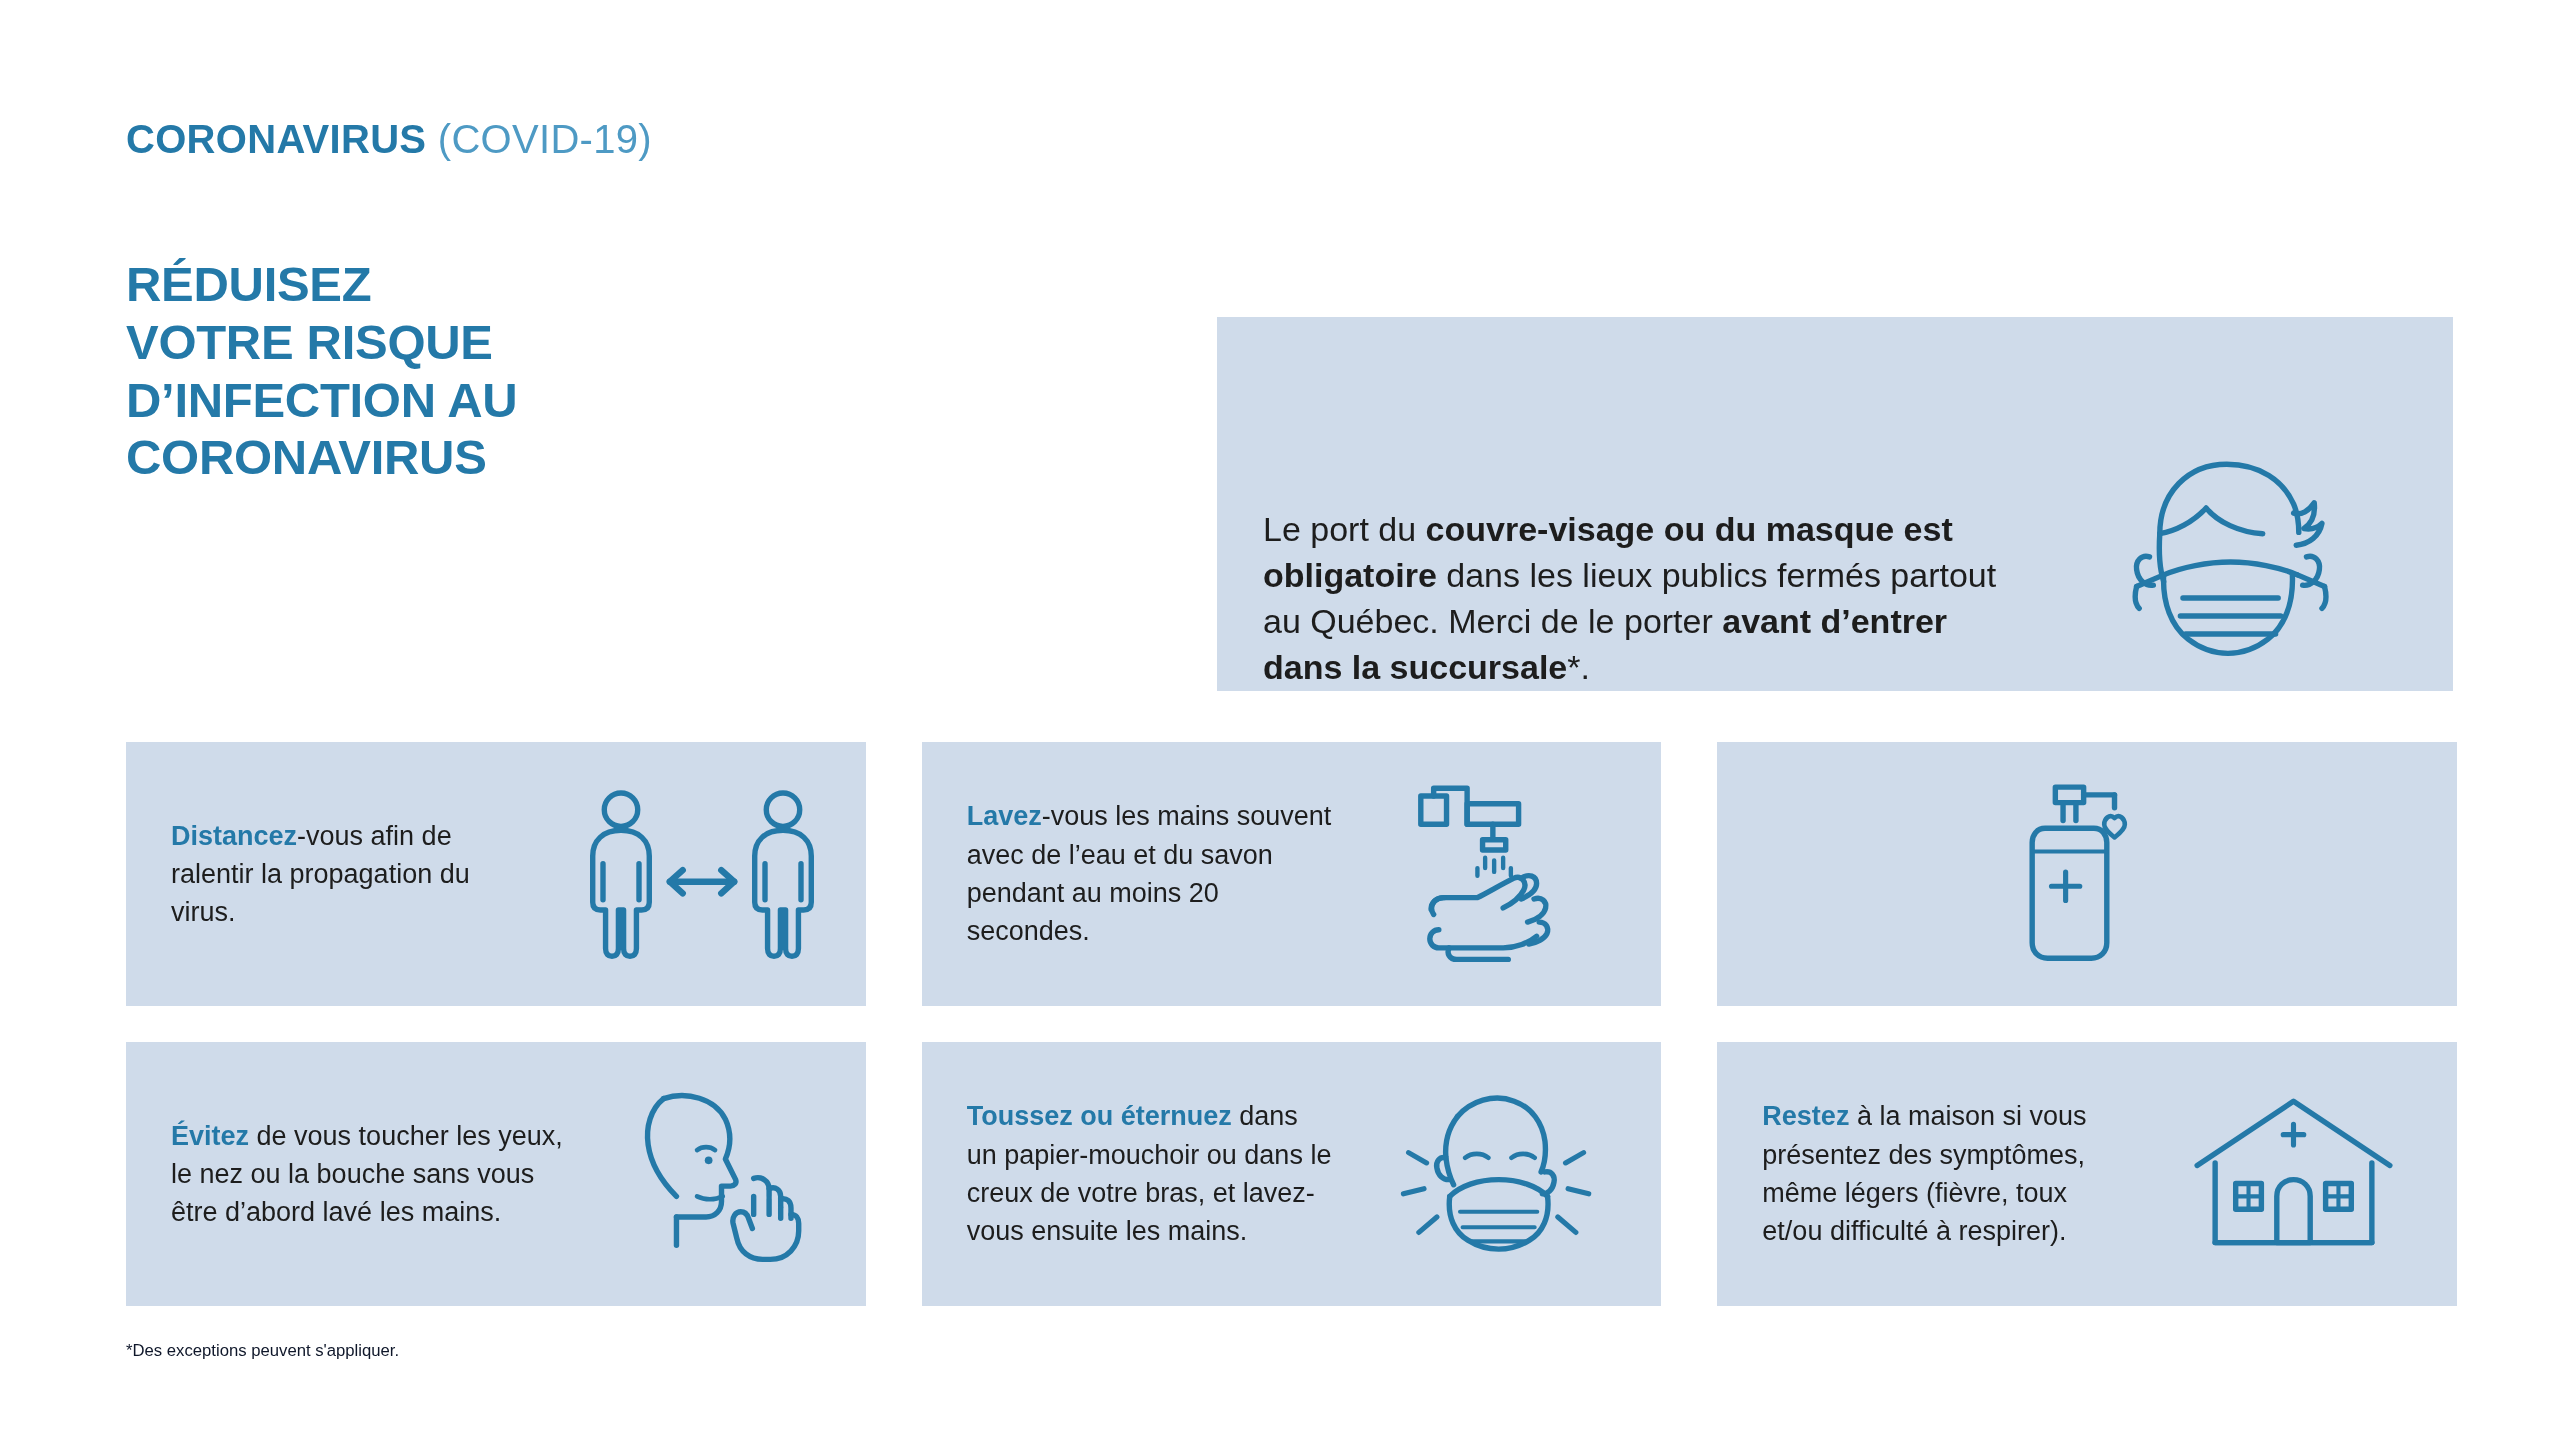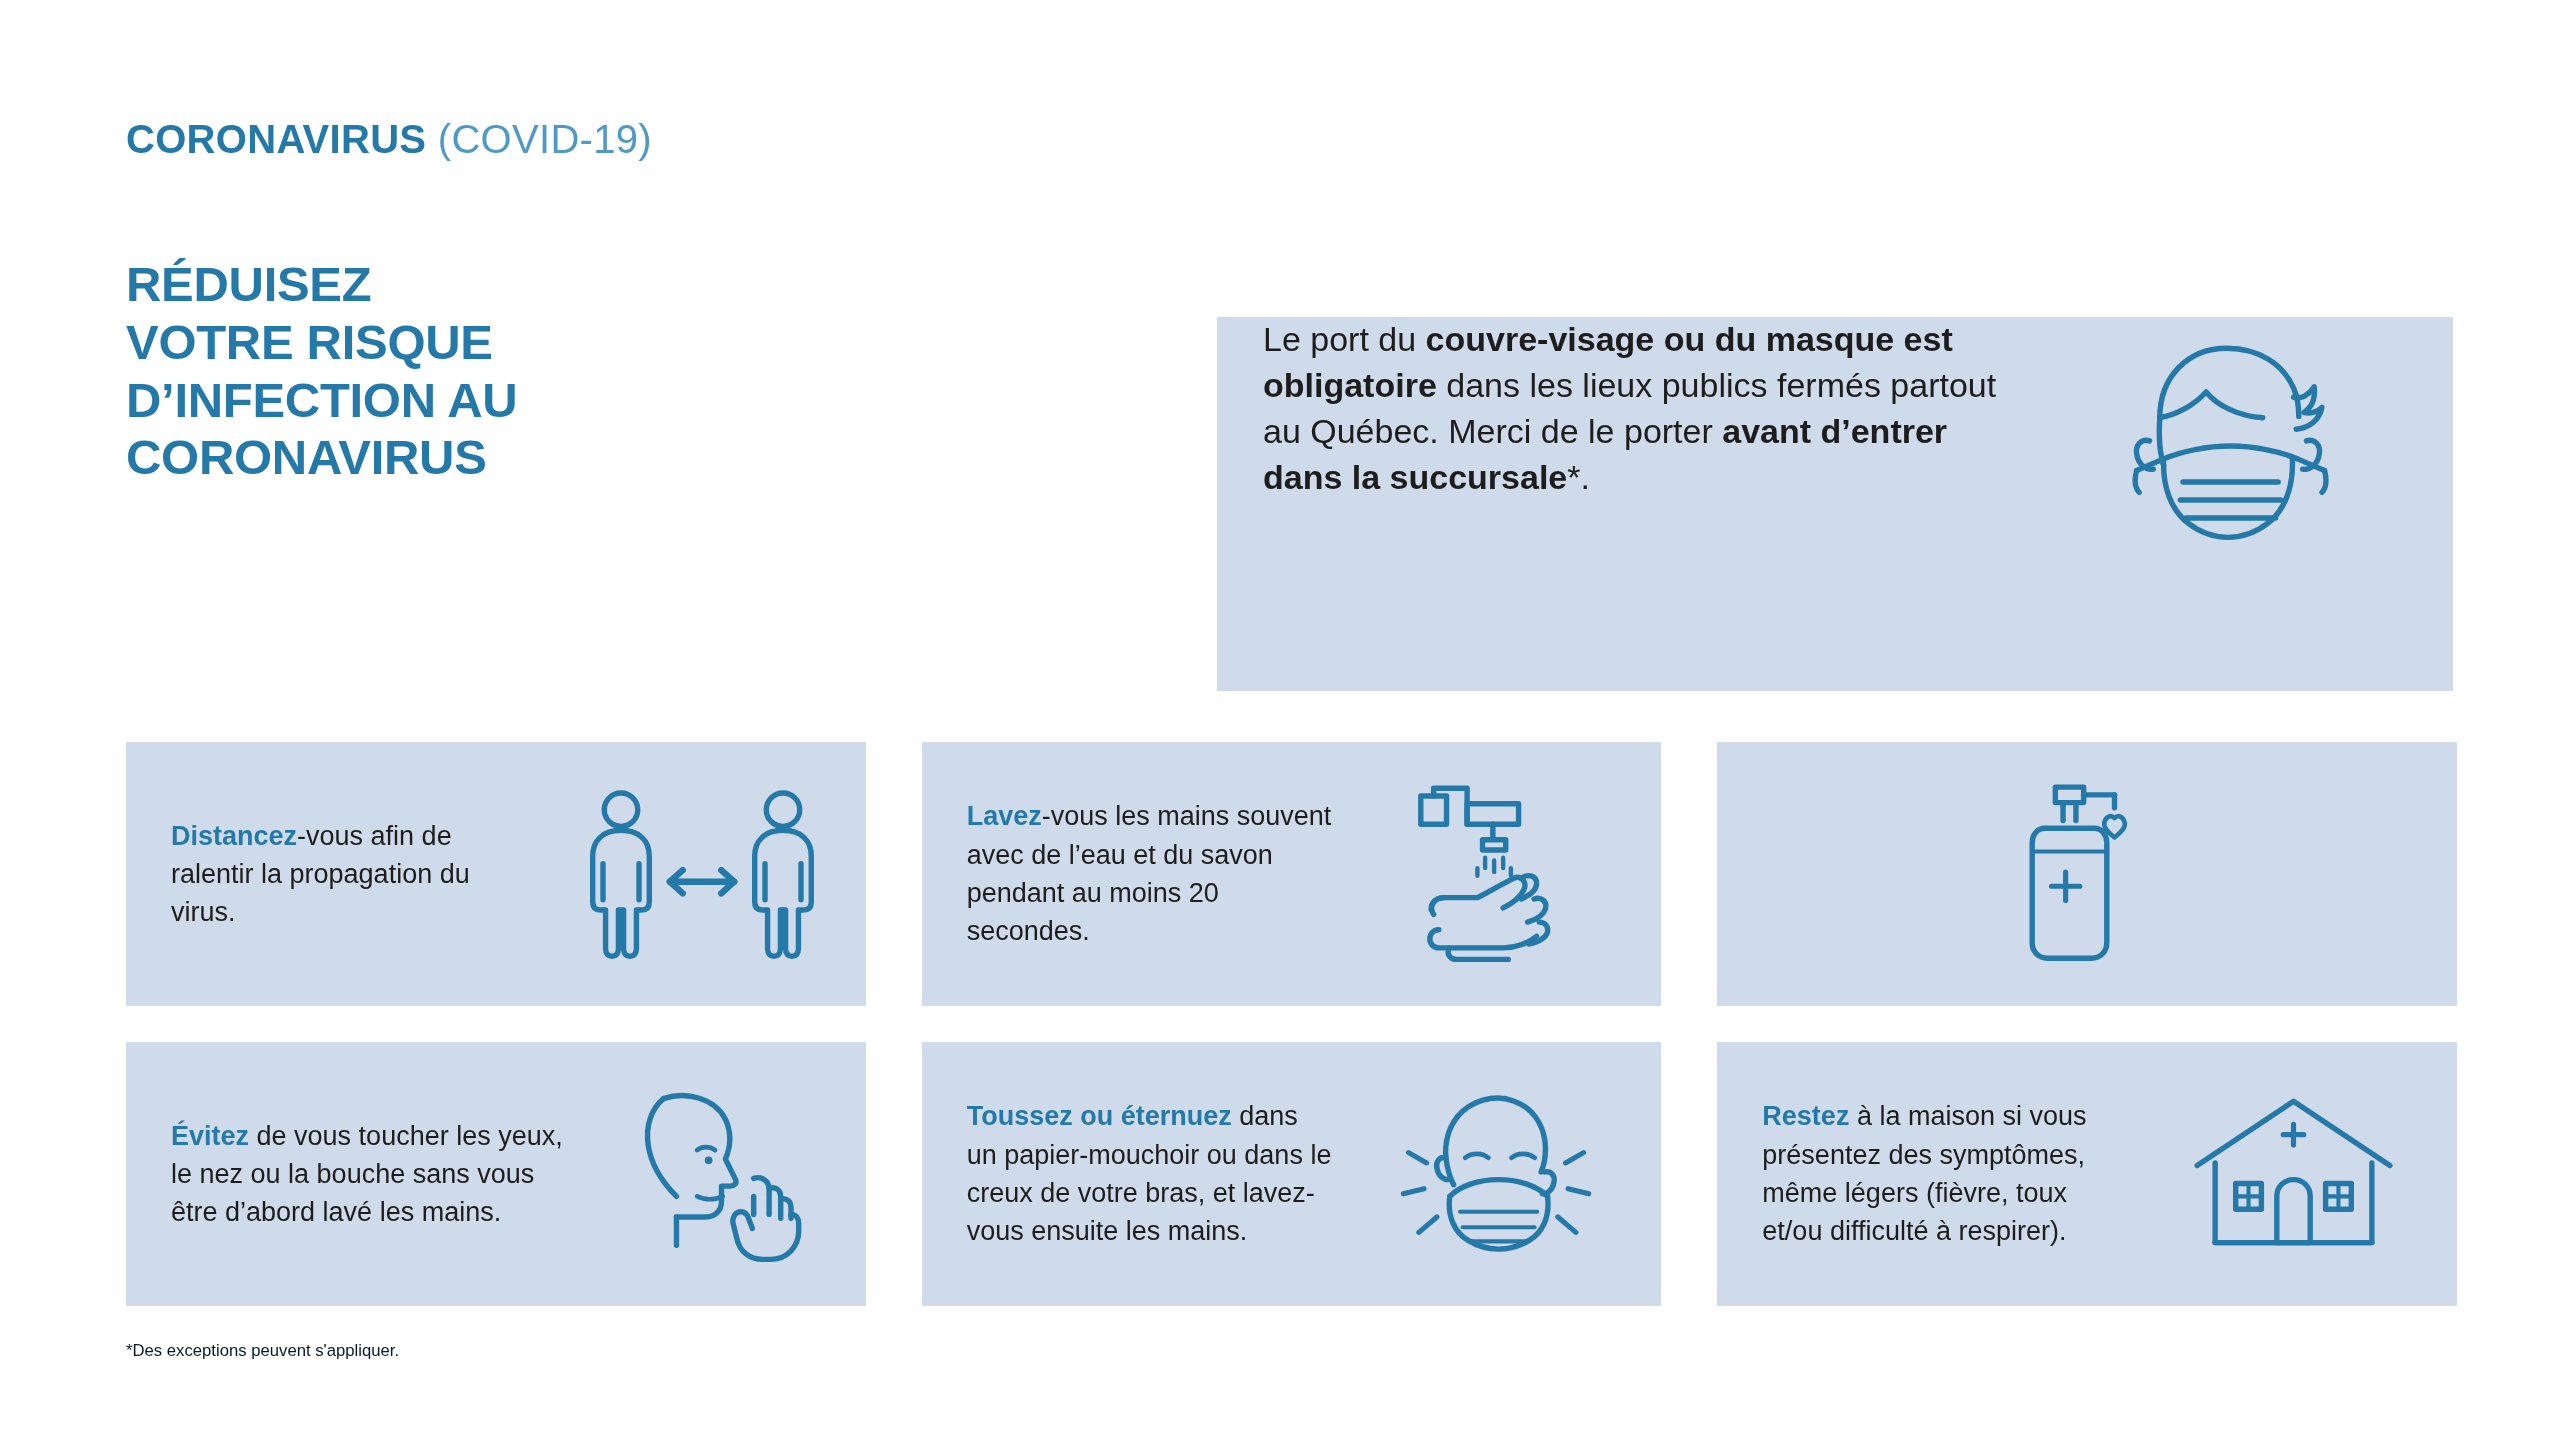--- a/index.html
+++ b/index.html
@@ -55,21 +55,21 @@
 
   
   .callout {
     position: absolute;
     left: 1217px;
     top: 317px;
     width: 1236px;
     height: 374px;
     background: #cfdbea;
     display: flex;
-    align-items: flex-start;
+    align-items: flex-end;
   }
   .callout-text {
     width: 760px;
     margin-left: 46px;
     font-size: 34px;
     line-height: 1.35;
     color: #1d1d1d;
   }
   .callout-text b { font-weight: bold; }
   .callout-icon {

